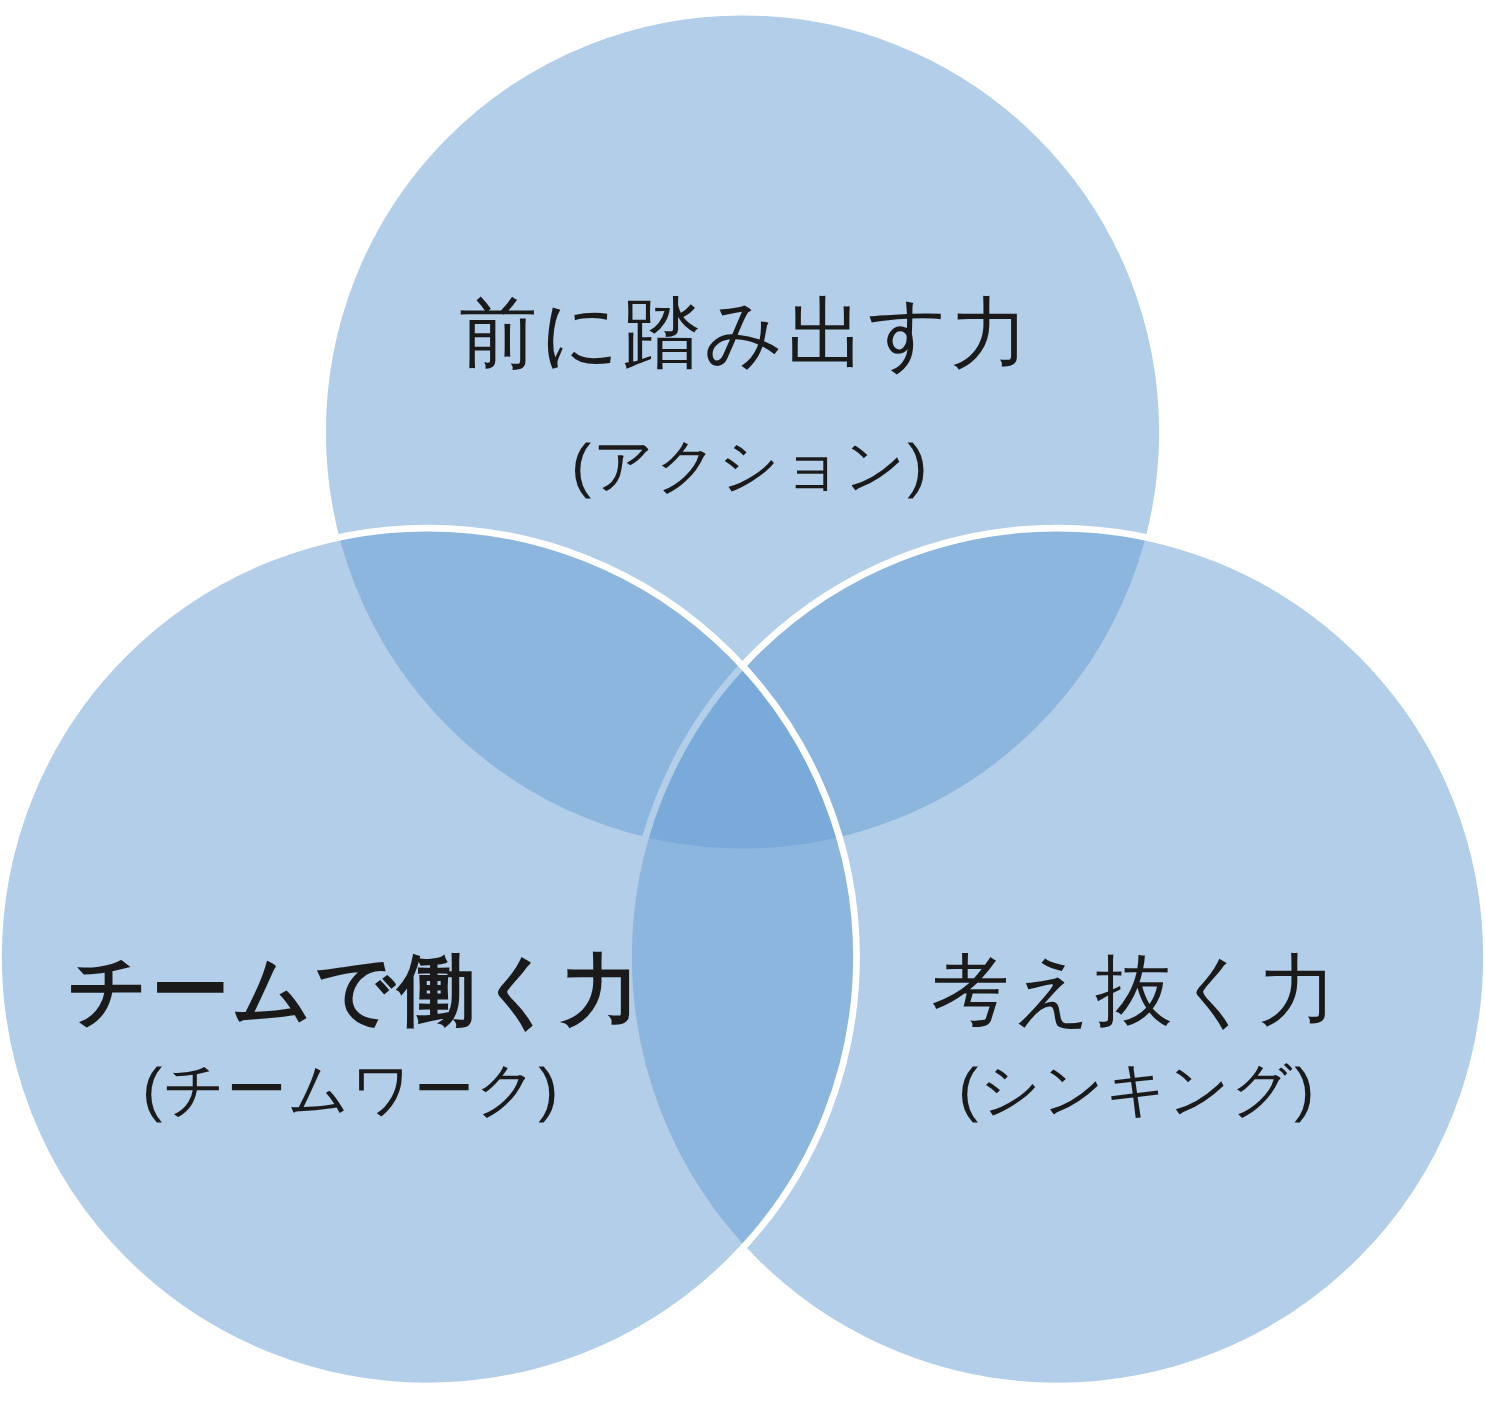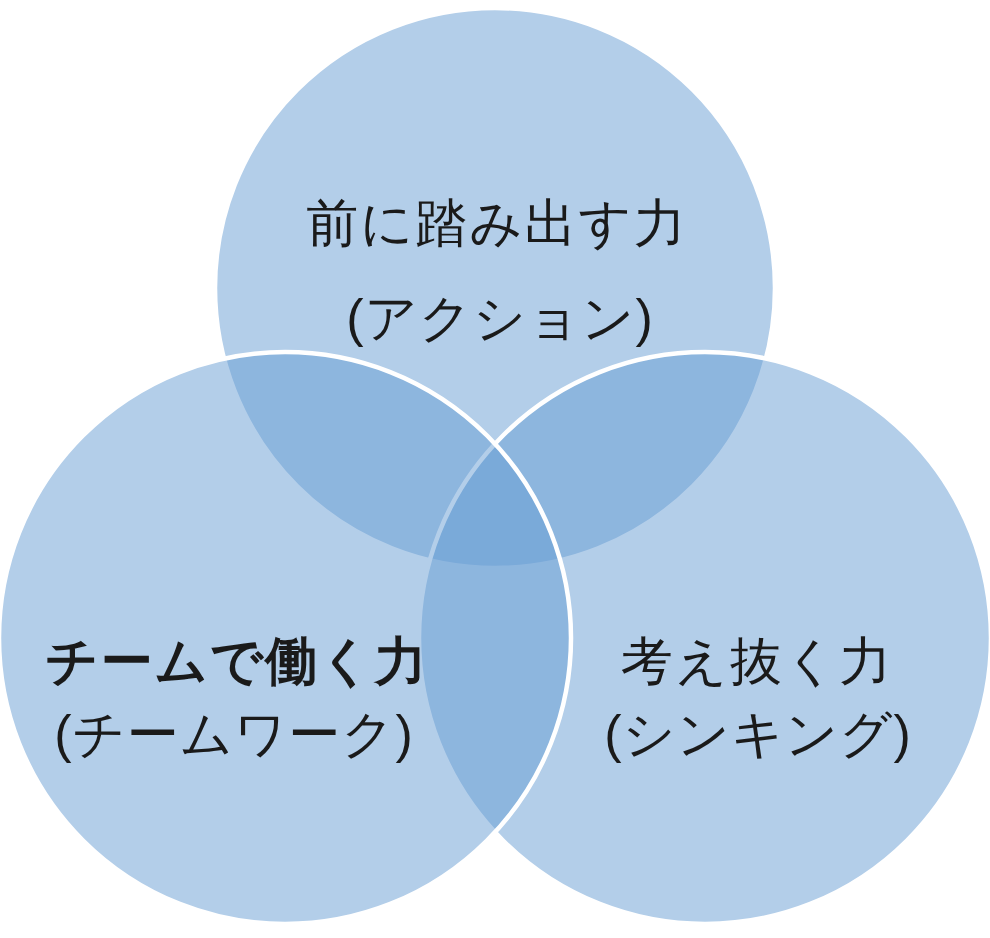--- a/index.html
+++ b/index.html
@@ -29,21 +29,21 @@
     white-space: nowrap;
     text-align: center;
     color: #1a1a1a;
     line-height: 1.12;
     letter-spacing: 2px;
   }
   .label.title {
     font-size: 52px;
   }
   .label.subtitle {
-    font-size: 52px;
+    font-size: 40px;
     letter-spacing: 1px;
   }
   .title-action    { left: 497px; top: 194px; }
   .subtitle-action { left: 500px; top: 289px; }
   .title-teamwork    { left: 237px; top: 632px; font-weight: bold; }
   .subtitle-teamwork { left: 234px; top: 705px; }
   .title-thinking    { left: 757px; top: 632px; }
   .subtitle-thinking { left: 758px; top: 705px; }
 </style>
 </head>

